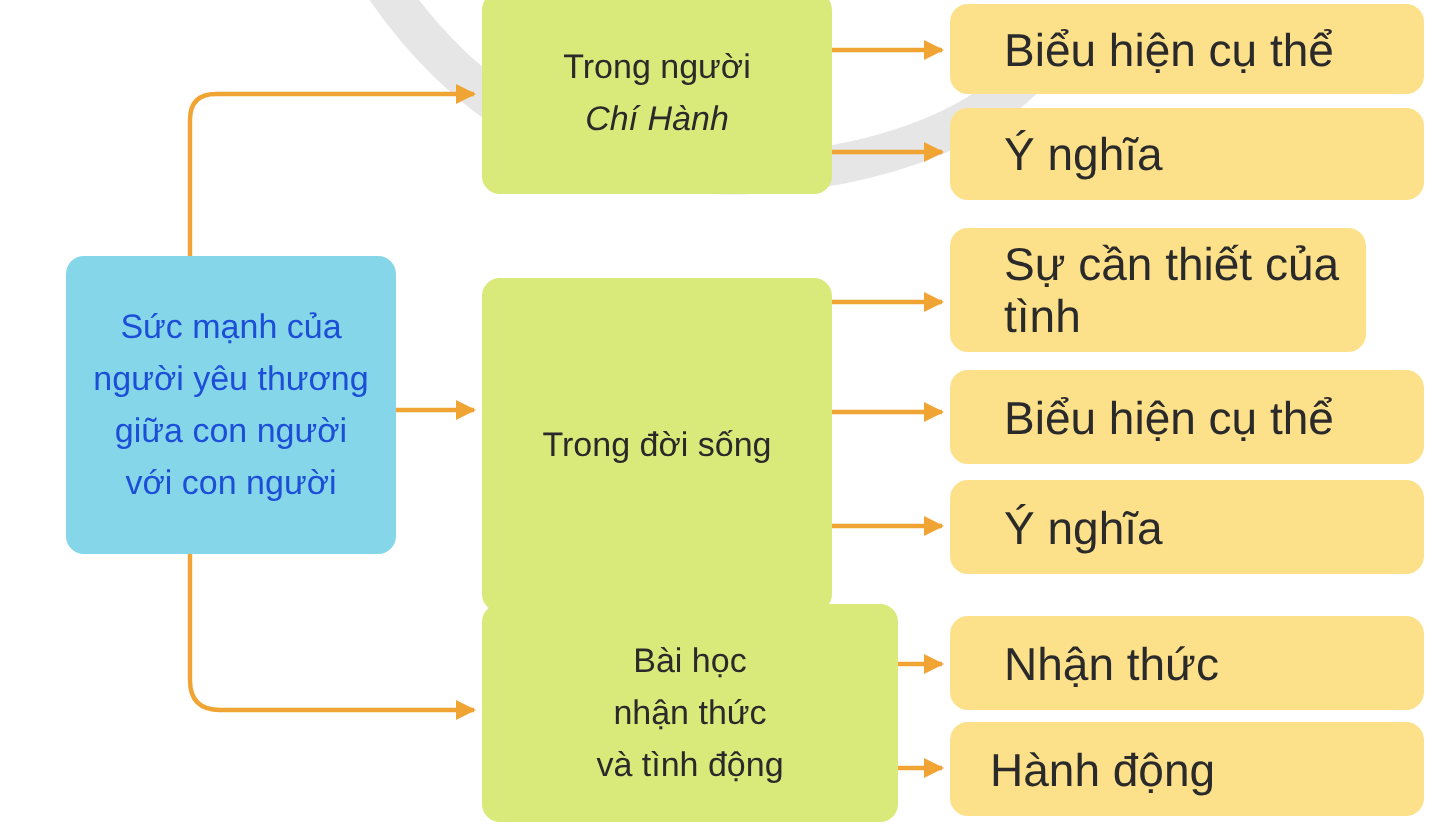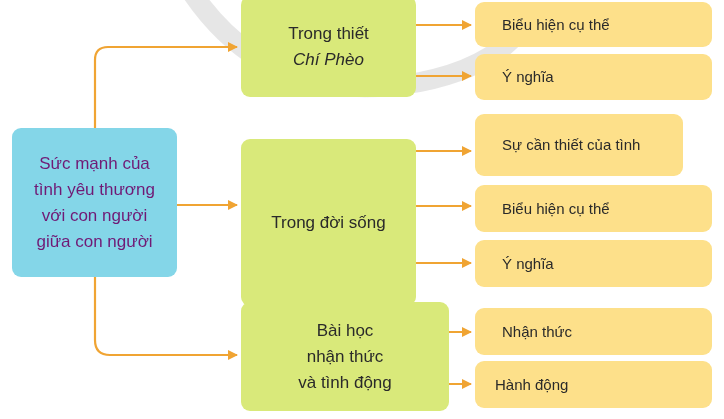--- a/index.html
+++ b/index.html
@@ -1,25 +1,25 @@
 <!DOCTYPE html>
 <html><head>
 <meta charset="utf-8">
 <style>
   html, body { margin: 0; padding: 0; background: #ffffff; }
   body { width: 724px; height: 419px; position: relative; overflow: hidden;
          font-family: "Liberation Sans", "DejaVu Sans", sans-serif; color: #2b2b2b; }
   .box { position: absolute; box-sizing: border-box; border-radius: 9px;
          display: flex; flex-direction: column; justify-content: center; }
   .root { background: #84d6e8; align-items: center; text-align: center;
-          font-size: 17px; line-height: 26px; color: #701a75; }
+          font-size: 17px; line-height: 26px; color: #1d4ed8; margin-left: 21px; }
   .mid  { background: #d9e97a; align-items: center; text-align: center;
           font-size: 17px; line-height: 26px; color: #2a2a2a; }
   .leaf { background: #fde08a; align-items: flex-start; text-align: left;
-          padding-left: 27px; font-size: 15px; line-height: 26px; color: #2a2a2a; }
+          padding-left: 27px; font-size: 23px; line-height: 26px; color: #2a2a2a; }
   .italic { font-style: italic; }
   svg.connectors { position: absolute; left: 0; top: 0; width: 724px; height: 419px; pointer-events: none; }
   svg.watermark { position: absolute; left: 0; top: 0; width: 724px; height: 419px; pointer-events: none; }
 </style>
 </head>
 <body>
 
 <svg class="watermark" viewBox="0 0 724 419">
   <path d="M 190 -10 Q 270 110 420 82 Q 490 68 520 30" fill="none" stroke="#b8b8b8" stroke-width="20" stroke-opacity="0.35" stroke-linecap="round"></path>
   <ellipse cx="335" cy="4" rx="26" ry="12" fill="#b8b8b8" fill-opacity="0.3"></ellipse>
@@ -46,28 +46,28 @@
     <path d="M 416 206 L 471 206" marker-end="url(#arr)"></path>
     <path d="M 416 263 L 471 263" marker-end="url(#arr)"></path>
 
     <path d="M 416 332 L 471 332" marker-end="url(#arr)"></path>
     <path d="M 416 384 L 471 384" marker-end="url(#arr)"></path>
   </g>
 </svg>
 
 <div class="box root" style="left:12px; top:128px; width:165px; height:149px;">
   <span>Sức mạnh của</span>
-  <span>tình yêu thương</span>
+  <span>người yêu thương</span>
+  <span>giữa con người</span>
   <span>với con người</span>
-  <span>giữa con người</span>
 </div>
 
 <div class="box mid" style="left:241px; top:-4px; width:175px; height:101px;">
-  <span>Trong thiết</span>
-  <span class="italic">Chí Phèo</span>
+  <span>Trong người</span>
+  <span class="italic">Chí Hành</span>
 </div>
 
 <div class="box mid" style="left:241px; top:118px; width:175px; height:167px;margin-top:21px;">
   <span>Trong đời sống</span>
 </div>
 
 <div class="box mid" style="left:241px; top:302px; width:208px; height:109px;">
   <span>Bài học</span>
   <span>nhận thức</span>
   <span>và tình động</span>

